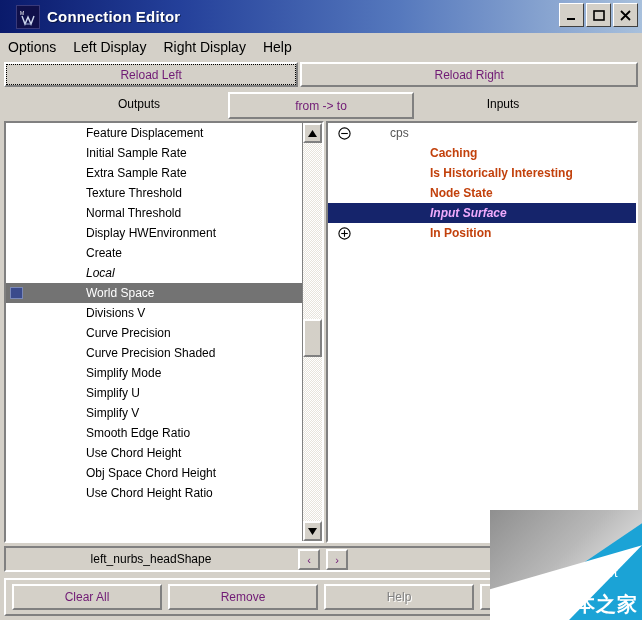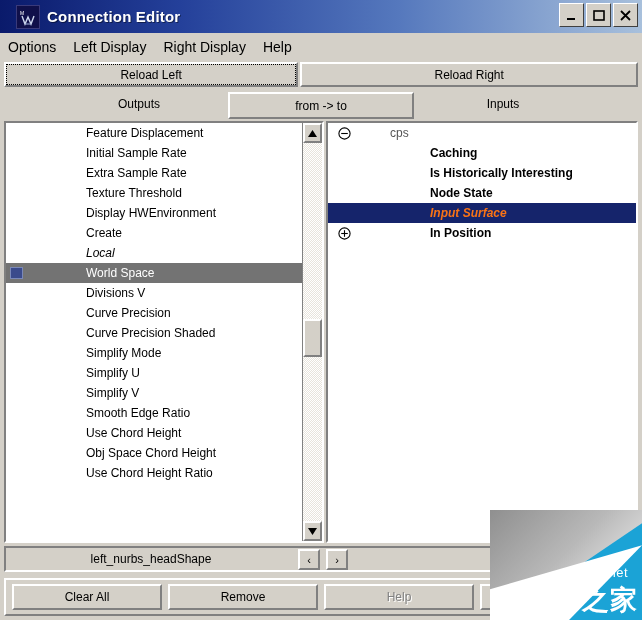--- a/index.html
+++ b/index.html
@@ -103,21 +103,21 @@
     background: #d4d0c8;
     border-top: 2px solid #ffffff;
     border-left: 2px solid #ffffff;
     border-right: 2px solid #808080;
     border-bottom: 2px solid #808080;
     box-sizing: border-box;
     display: flex;
     align-items: center;
     justify-content: center;
     font-size: 12px;
-    color: #000000;
+    color: #701a75;
     white-space: nowrap;
   }
   .btn-reload-left { width: 312px; height: 25px; }
   .btn-reload-left .focusring {
     border: 1px dotted #000;
     width: 100%; height: 100%;
     display: flex; align-items: center; justify-content: center;
     box-sizing: border-box;
   }
   .btn-reload-right { width: 358px; height: 25px; }
@@ -239,23 +239,23 @@
   .trow {
     position: relative;
     height: 20px;
     line-height: 20px;
     font-size: 12px;
     white-space: nowrap;
     box-sizing: border-box;
   }
   .trow .tlabel { position: absolute; top: 0; }
   .trow.root .tlabel { left: 62px; color: #555; }
-  .trow.child .tlabel { left: 102px; color: #000000; font-weight: bold; }
+  .trow.child .tlabel { left: 102px; color: #c2410c; font-weight: bold; }
   .trow.selected { background: #15246b; }
-  .trow.selected .tlabel { color: #f97316; font-style: italic; }
+  .trow.selected .tlabel { color: #f0abfc; font-style: italic; }
   .tree-toggle {
     position: absolute;
     left: 10px; top: 4px;
     width: 13px; height: 13px;
   }
 
   
   .namebar {
     position: absolute;
     left: 4px; top: 546px;
@@ -327,30 +327,30 @@
     clip-path: polygon(100% 12%, 100% 100%, 6% 100%);
   }
   .wm-white {
     position: absolute;
     left: 0; bottom: 0; width: 152px; height: 110px;
     background: #ffffff;
     clip-path: polygon(100% 32%, 52% 100%, 0 100%, 0 72%);
   }
   .wm-en {
     position: absolute;
-    right: 14px; bottom: 40px;
+    right: 24px; bottom: 40px;
     color: #ffffff;
     font-size: 13px;
     letter-spacing: 0.5px;
   }
   .wm-cn {
     position: absolute;
     right: 4px; bottom: 2px;
     color: #ffffff;
-    font-size: 27px;
+    font-size: 20px;
     font-weight: bold;
     letter-spacing: 1px;
     white-space: nowrap;
   }
 </style>
 </head>
 <body>
 
 <div id="app">
 
@@ -412,20 +412,23 @@
           <div class="row">
             <span class="label">Initial Sample Rate</span>
           </div>
           <div class="row">
             <span class="label">Extra Sample Rate</span>
           </div>
           <div class="row">
             <span class="label">Texture Threshold</span>
           </div>
           <div class="row">
+            <span class="label">Normal Threshold</span>
+          </div>
+          <div class="row">
             <span class="label">Display HWEnvironment</span>
           </div>
           <div class="row">
             <span class="label">Create</span>
           </div>
           <div class="row italic">
             <span class="label">Local</span>
           </div>
           <div class="row selected">
             <span class="row-marker"></span>

